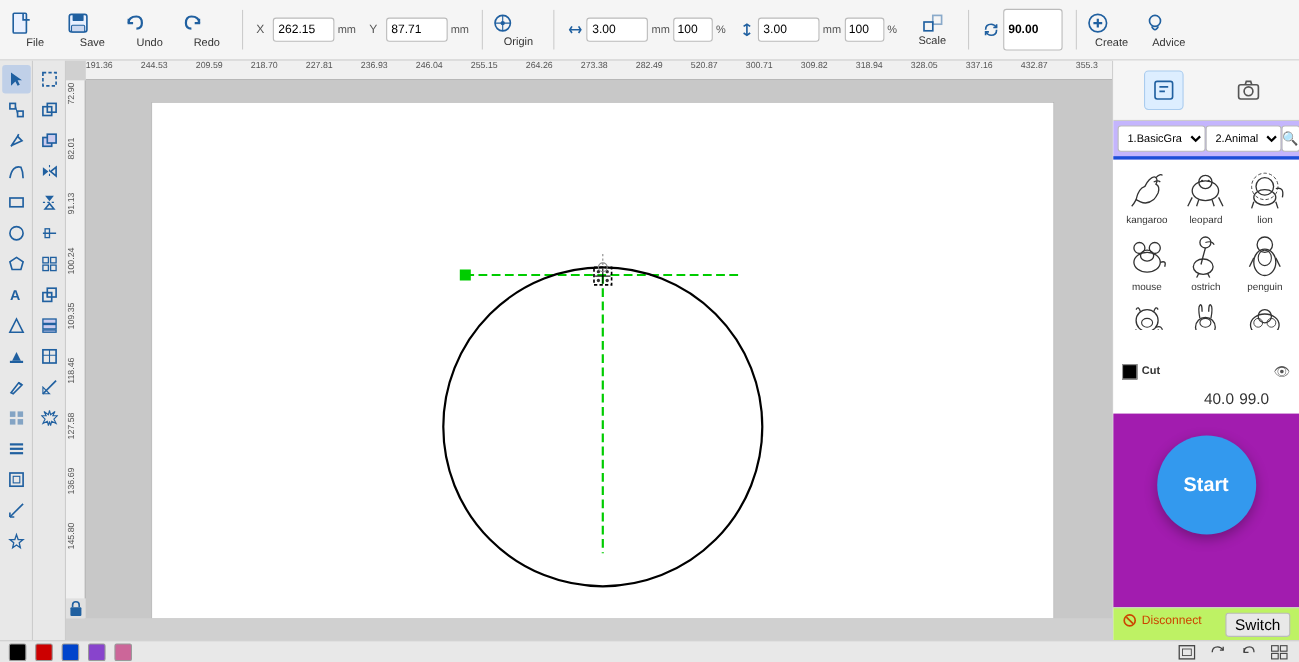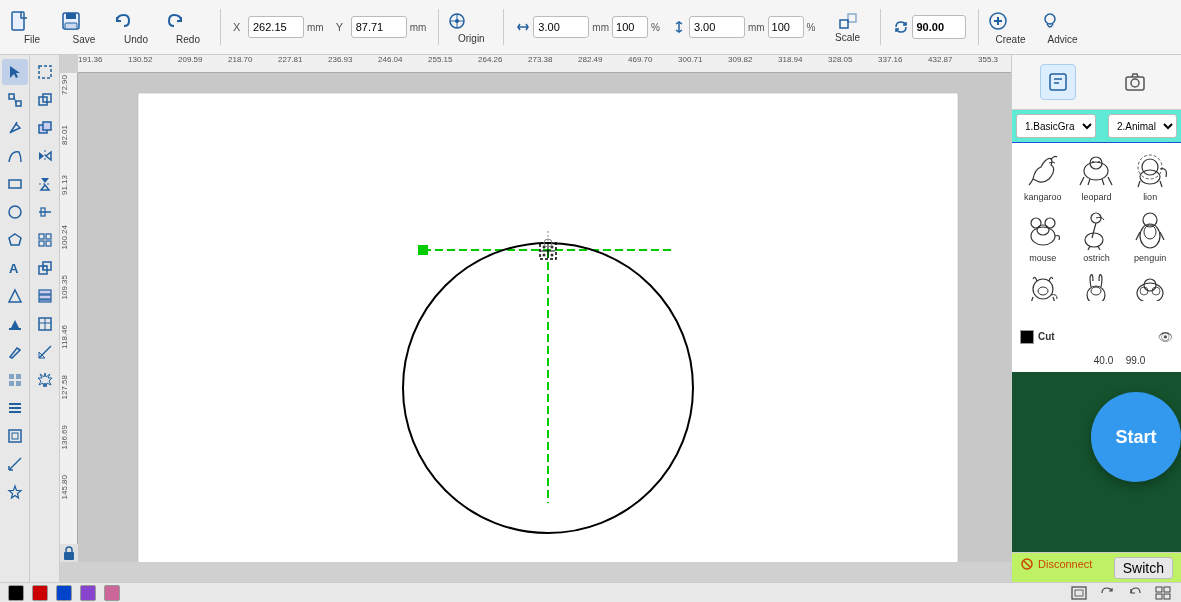--- a/index.html
+++ b/index.html
@@ -53,21 +53,21 @@
       width: 36px;
       height: 22px;
       border: 1px solid #bbb;
       border-radius: 3px;
       padding: 0 3px;
       font-size: 11px;
       background: white;
     }
     .angle-input {
       width: 54px;
-      height: 24px;
+      height: 38px;
       border: 1px solid #bbb;
       border-radius: 3px;
       padding: 0 4px;
       font-size: 11px;
       background: white;
       font-weight: bold;
     }
     .scale-btn {
       display: flex;
       flex-direction: column;
@@ -233,24 +233,24 @@
       justify-content: center;
       cursor: pointer;
       border-radius: 4px;
       border: none;
       background: transparent;
     }
     .rp-icon-btn.active { background: #ddeeff; border: 1px solid #aaccee; }
 
     #material-selector {
       display: flex;
-      gap: 12px;
+      gap: 0;
       padding: 4px;
-      background: #5eead4;
-      border-bottom: 1px solid #1d4ed8;
+      background: #c4b5fd;
+      border-bottom: 3px solid #1d4ed8;
     }
     .mat-select {
       flex: 1;
       height: 24px;
       font-size: 10px;
       border: 1px solid #bbb;
       border-radius: 3px;
       background: white;
       cursor: pointer;
       padding: 0 4px;
@@ -319,30 +319,30 @@
       gap: 4px;
       padding: 2px 4px;
     }
     .laser-color-box {
       width: 14px;
       height: 14px;
       border: 1px solid #999;
       background: black;
     }
     .laser-type { font-size: 10px; font-weight: bold; color: #333; flex: 1; }
-    .laser-val { font-size: 10px; color: #333; width: 28px; text-align: left; margin-top: 48px; }
+    .laser-val { font-size: 14px; color: #333; width: 28px; text-align: right; margin-top: 48px; }
     .eye-icon { font-size: 12px; cursor: pointer; color: #555; }
 
     
     #start-section {
       display: flex;
       flex-direction: column;
-      align-items: flex-end;
+      align-items: center;
       padding: 20px 0 10px 0;
-      background: #14532d;
+      background: #a21caf;
       flex: 1;
     }
     #start-btn {
       width: 90px;
       height: 90px;
       border-radius: 50%;
       background: #3399ee;
       border: none;
       color: white;
       font-size: 18px;
@@ -729,31 +729,31 @@
           <polygon points="8,1 9,5 13,2 11,6 15,6 12,9 14,13 10,11 9,15 8,11 7,15 6,11 2,13 4,9 1,6 5,6 3,2 7,5" fill="none" stroke="#2060a0" stroke-width="1"></polygon>
         </svg>
     </button>
   </div>
 
   <div id="canvas-area">
 
     <div id="ruler-top">
       <div style="position:relative;width:100%;height:100%;">
         <span class="ruler-label-h" style="left:0px">191.36</span>
-        <span class="ruler-label-h" style="left:50px">130.52</span>
+        <span class="ruler-label-h" style="left:50px">244.53</span>
         <span class="ruler-label-h" style="left:100px">209.59</span>
         <span class="ruler-label-h" style="left:150px">218.70</span>
         <span class="ruler-label-h" style="left:200px">227.81</span>
         <span class="ruler-label-h" style="left:250px">236.93</span>
         <span class="ruler-label-h" style="left:300px">246.04</span>
         <span class="ruler-label-h" style="left:350px">255.15</span>
         <span class="ruler-label-h" style="left:400px">264.26</span>
         <span class="ruler-label-h" style="left:450px">273.38</span>
         <span class="ruler-label-h" style="left:500px">282.49</span>
-        <span class="ruler-label-h" style="left:550px">469.70</span>
+        <span class="ruler-label-h" style="left:550px">520.87</span>
         <span class="ruler-label-h" style="left:600px">300.71</span>
         <span class="ruler-label-h" style="left:650px">309.82</span>
         <span class="ruler-label-h" style="left:700px">318.94</span>
         <span class="ruler-label-h" style="left:750px">328.05</span>
         <span class="ruler-label-h" style="left:800px">337.16</span>
         <span class="ruler-label-h" style="left:850px">432.87</span>
         <span class="ruler-label-h" style="left:900px">355.3</span>
       </div>
     </div>
 

